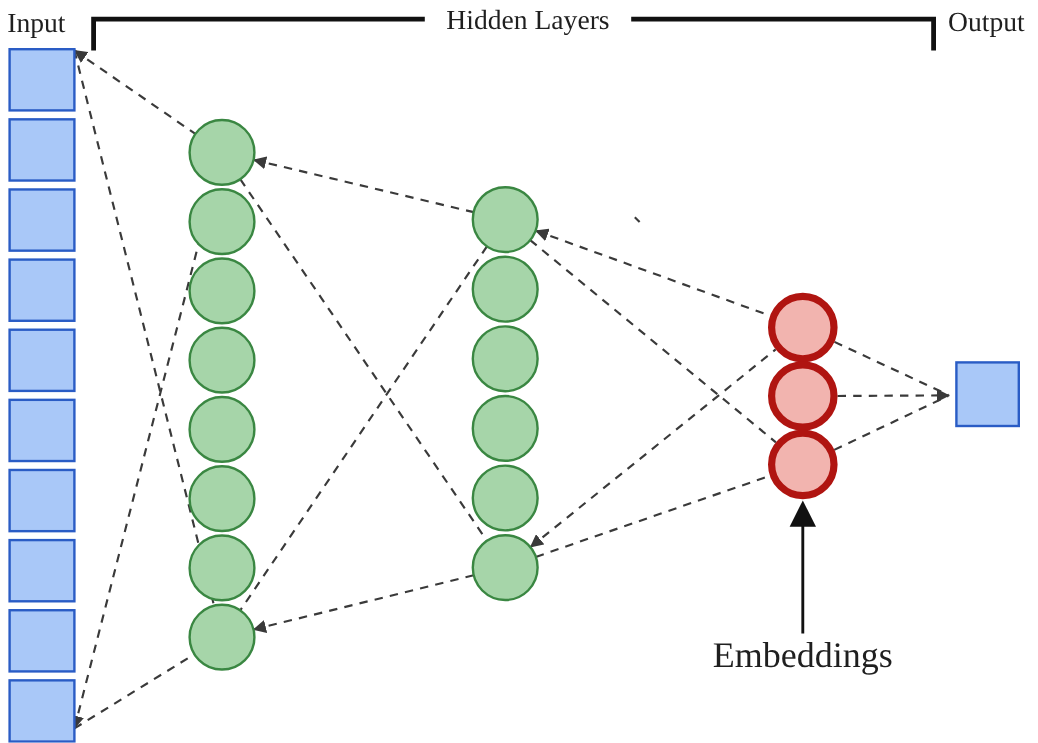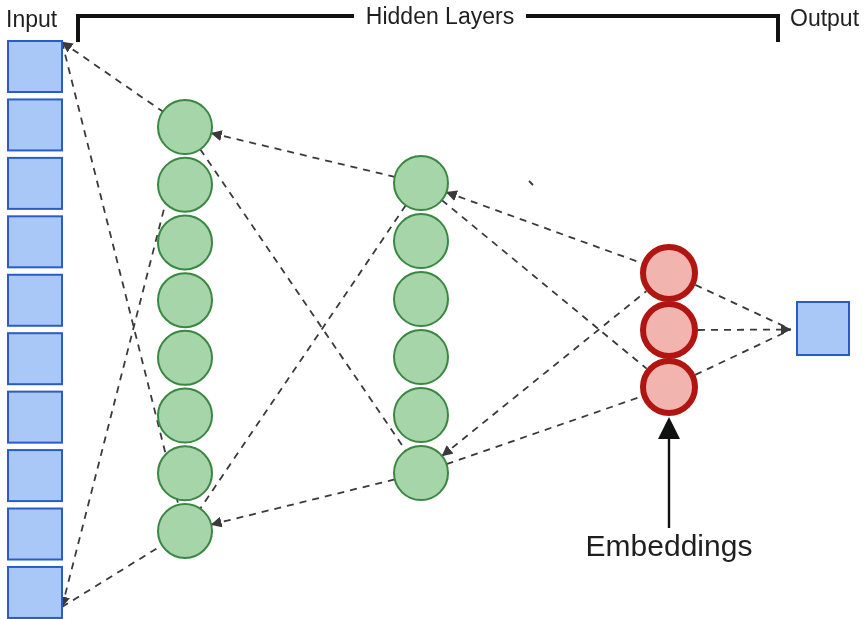--- a/index.html
+++ b/index.html
@@ -3,21 +3,21 @@
 <meta charset="utf-8">
 <style>
   :root{
     --input_fill:#a9c8f8; --input_stroke:#2a5cc5;
     --hidden_fill:#a6d5a9; --hidden_stroke:#3a8742;
     --embed_fill:#f2b4af; --embed_stroke:#b01511;
     --line:#3a3a3a; --bracket:#111111; --text:#1f1f1f;
   }
   html,body{margin:0;padding:0;background:#ffffff;}
   .canvas{position:relative;width:865px;height:619px;overflow:hidden;
-          font-family:Liberation Sans, sans-serif;}
+          font-family:Liberation Serif, serif;}
   svg{display:block}
   .edge{stroke:var(--line);stroke-width:1.8;stroke-dasharray:7 6;fill:none}
   .in-sq{fill:var(--input_fill);stroke:var(--input_stroke);stroke-width:2}
   .hid{fill:var(--hidden_fill);stroke:var(--hidden_stroke);stroke-width:2}
   .emb{fill:var(--embed_fill);stroke:var(--embed_stroke);stroke-width:6}
   .bracket{stroke:var(--bracket);stroke-width:4;fill:none;stroke-linecap:square}
   .ann-line{stroke:var(--bracket);stroke-width:2.4}
   .ann-head{fill:var(--bracket)}
   .lbl{font-size:23px;fill:var(--text)}
   .lbl-big{font-size:30px;fill:var(--text)}

